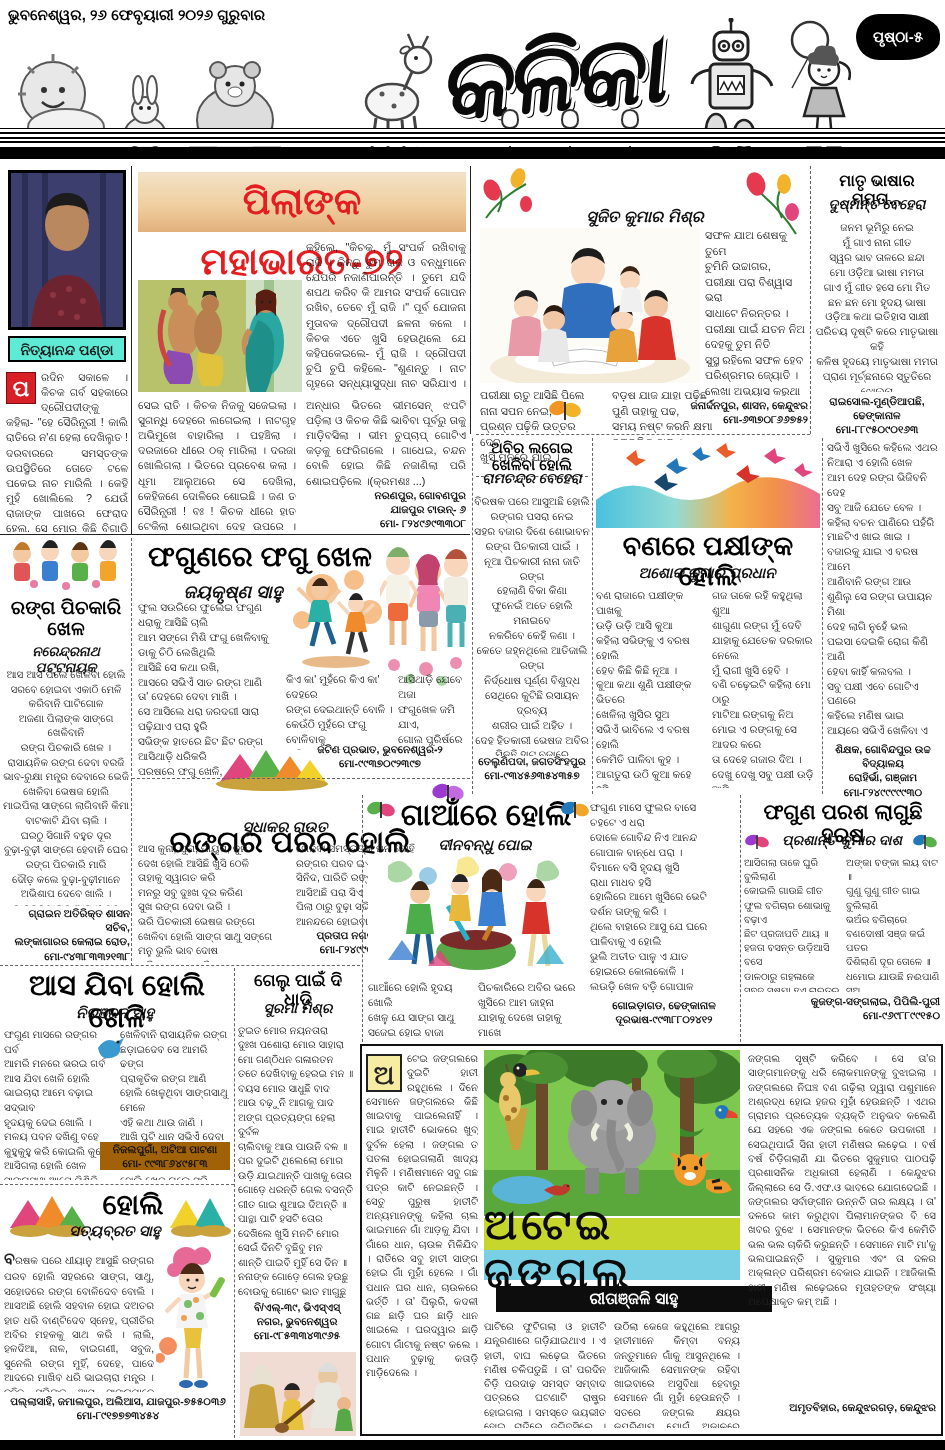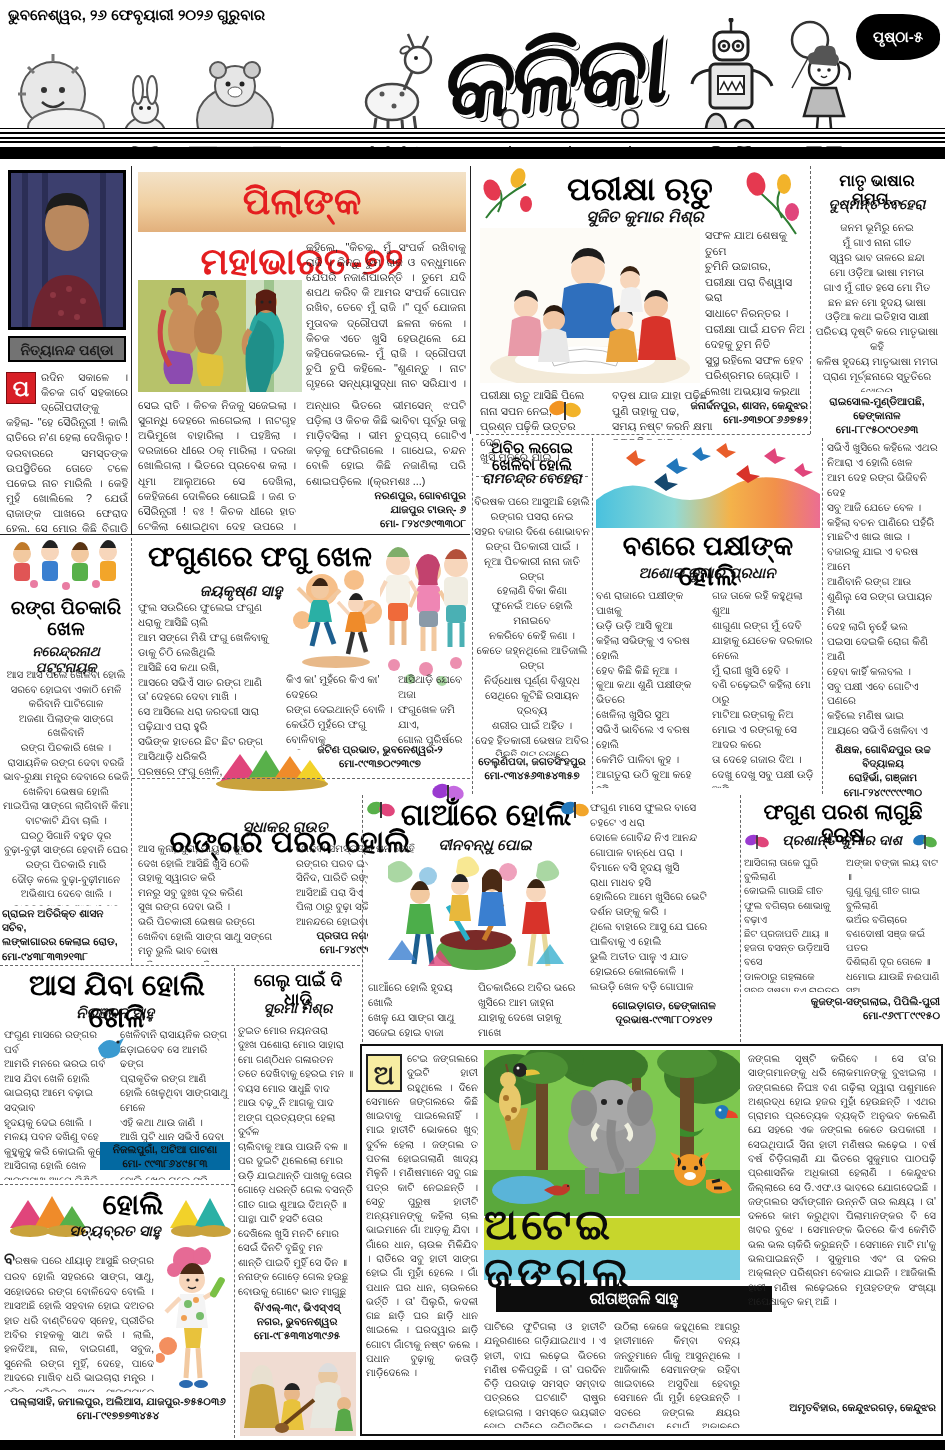--- a/index.html
+++ b/index.html
@@ -18,21 +18,21 @@
 .hsolid{border-top:1.5px solid #222}
 .band{background:#000}
 .dropcap-red{float:left;width:30px;height:32px;color:#fff;background:#d81f26;font-weight:bold;font-size:22px;text-align:center;line-height:32px;margin:2px 5px 0 0;border:1px solid #7d0c10}
 .dropcap-yel{float:left;width:36px;height:38px;color:#222;background:#f7eda2;font-weight:bold;font-size:26px;text-align:center;line-height:38px;margin:2px 5px 0 0;border:2px solid #222}
 .mast-title{font-weight:bold;font-size:96px;letter-spacing:-4px;color:#0a0a0a;transform:rotate(-5deg) skewX(-10deg);text-shadow:3px 3px 0 #fff,4px 4px 0 #000;white-space:nowrap}
 .dateline{font-weight:bold;font-size:15px;color:#000}
 .badge{background:#000;color:#fff;font-weight:bold;font-size:15px;border-radius:26px 50% 50% 26px;display:flex;align-items:center;justify-content:center}
 .mhl{background:linear-gradient(180deg,#f3e2c8 0%,#f0cfa0 55%,#e2b07c 100%);color:#e41e20;font-weight:bold;font-size:37px;text-align:center;line-height:60px}
 .pill{background:#1b72ba;border:2.5px solid #0b3e75;border-radius:22px;color:#fff;font-weight:bold;font-size:21px;text-align:center;line-height:32px}
 .frame{border:3px solid #000;background:#ddd}
-.nameplate{border:2px solid #000;background:#737373;font-weight:bold;font-size:14px;text-align:center;line-height:24px}
+.nameplate{border:2px solid #000;background:#5eead4;font-weight:bold;font-size:14px;text-align:center;line-height:24px}
 .jungle-band{background:linear-gradient(180deg,#c7d62c 0%,#c7d62c 52%,#79cfe3 52%,#79cfe3 100%);display:flex;align-items:center;justify-content:center;font-weight:bold;font-size:42px;color:#0a0a0a;letter-spacing:4px}
 .authorbar{background:#0d0d0d;color:#fff;font-weight:bold;font-size:16px;text-align:center;line-height:26px}
 .rule5{background:repeating-linear-gradient(180deg,#000 0 1.5px,#fff 1.5px 4.5px)}
 .jbox{border:2px solid #111}
 </style>
 </head>
 <body>
 
 <div class="page">
 
@@ -211,21 +211,20 @@
   </svg>
   <svg class="abs" style="left:742px;top:168px" width="62" height="70" viewBox="0 0 62 70">
     <g stroke="#2e7d32" stroke-width="2" fill="none">
         <path d="M54 66 q-16 -26 -44 -48"></path>
         <path d="M40 50 q-8 -14 -2 -28"></path>
       </g>
     <ellipse cx="14" cy="16" rx="9" ry="12" fill="#e53950" transform="rotate(-20 14 16)"></ellipse>
     <ellipse cx="42" cy="16" rx="7" ry="10" fill="#f2b32a"></ellipse>
     <ellipse cx="50" cy="44" rx="7" ry="9" fill="#e0457b"></ellipse>
   </svg>
-  <div class="abs hd" style="left:540px;top:172px;width:200px;font-size:32px">ପରୀକ୍ଷା ଋତୁ</div>
   <div class="abs by" style="left:560px;top:208px;width:170px;font-size:16px">ସୁଜିତ କୁମାର ମିଶ୍ର</div>
 
   <svg class="abs" style="left:480px;top:228px" width="220" height="155" viewBox="0 0 220 155">
     <rect width="220" height="155" fill="#fdfbf6"></rect>
     <ellipse cx="110" cy="140" rx="100" ry="22" fill="#f3ead8"></ellipse>
     <ellipse cx="105" cy="132" rx="70" ry="14" fill="#fff"></ellipse>
     <path d="M70 128 q35 -14 70 0 l-4 10 q-31 -10 -62 0 Z" fill="#fff" stroke="#bbb"></path>
     <circle cx="108" cy="42" r="17" fill="#f7d6bb"></circle>
       <path d="M91 36 q4 -16 17 -16 q14 0 17 16 q-8 -8 -17 -8 q-10 0 -17 8" fill="#1d1d1d"></path>
     <path d="M84 60 q24 -10 48 0 l6 50 h-60 Z" fill="#2f6fbd"></path>
@@ -458,27 +457,27 @@
 ଡାକ୍ତରଖାନାର ଆଗ ଓ ପଛ
 ରୋଗୀକୁ ମାନ୍ତି କେବେ ବି ହୁଅ
 ଖେଳନି ରଙ୍ଗର ଖେଳ
 ରଙ୍ଗ ବୋଳାବୋଳି, ପାଟିତୁଣ୍ଡ ଗୋଳ
 ହେବଟି ରୋଗୀଙ୍କ କାଳ ।
 ବରଷକେ ଥରେ ଆସଇ ହୋଲି
 ରଙ୍ଗର ସଙ୍ଗୀତ ଦିଏରେ ବୋଲି
 ଜୀବନରେ ରଙ୍ଗଭରି
 ଏକ ତନୁ-ମନେ ଖେଳିବାରେ ହୋଲି
 ଭେଦଭାବ ସବୁ ଭୁଲି ।</div>
-  <div class="abs sig" style="left:2px;top:906px;width:128px;text-align:left">ଗ୍ରାଇନ ଅତିରିକ୍ତ ଶାସନ ସଚିବ,
+  <div class="abs sig" style="left:2px;top:906px;width:128px;text-align:right">ଗ୍ରାଇନ ଅତିରିକ୍ତ ଶାସନ ସଚିବ,
 ଲଙ୍କାଗାରର କେଲାଇ ରୋଡ,
 ମୋ-୯୪୩୮୩୩୨୧୩୮</div>
   <div class="abs vd" style="left:131px;top:538px;height:428px"></div>
 
   <div class="abs hd" style="left:140px;top:542px;width:240px;font-size:28px">ଫଗୁଣରେ ଫଗୁ ଖେଳ</div>
-  <div class="abs by" style="left:176px;top:582px;width:130px;font-size:15px">ଜୟକୃଷ୍ଣ ସାହୁ</div>
+  <div class="abs by" style="left:168px;top:582px;width:130px;font-size:18px">ଜୟକୃଷ୍ଣ ସାହୁ</div>
 
   <svg class="abs" style="left:282px;top:560px" width="108" height="110" viewBox="0 0 108 110">
     <g fill="#ef8b2a" opacity="0.55">
         <circle cx="40" cy="30" r="16"></circle>
         <circle cx="72" cy="20" r="10"></circle>
         <circle cx="88" cy="52" r="12"></circle>
         <circle cx="20" cy="60" r="9"></circle>
       </g>
     <circle cx="38" cy="30" r="9" fill="#f2c9a0"></circle>
       <path d="M30 26 q4 -8 8 -8 q6 0 8 8" fill="#3a2413"></path>
@@ -757,21 +756,21 @@
   <div class="abs poemL" style="left:120px;top:1028px;width:110px;height:152px;overflow:hidden;font-size:10.3px">ଖେଳିବାନି ରାସାୟନିକ ରଙ୍ଗ
 ଛଡ଼ାଇଦେବ ସେ ଆମରି ଢଙ୍ଗ
 ପ୍ରାକୃତିକ ରଙ୍ଗ ଆଣି
 ହୋଲି ଖେଳୁଥିବା ସାଙ୍ଗସାଥୁ ମେଳେ
 ଏହି କଥା ଥାଉ ଜାଣି ।
 ଆଖି ପୁଟି ଧାନ ସଭିଏଁ ଦେବା
 ରହେଲେ ଚଳକି ନାମଟେ ନେବା
 ହୋଲି ଖେଳ ଗଲେ ସରି
 ନଈ, ପୋଖରୀରେ ଗାଧୋଇବା ନାହିଁ
 ବୃଦ୍ଧିକି ଯିବ କେ' ମରି ।</div>
-  <div class="abs sig" style="left:100px;top:1142px;width:130px;text-align:center;background:#0369a1">ନିଜଲପୁଗାଁ, ଅଟିଆ ପାଟଣା
+  <div class="abs sig" style="left:100px;top:1142px;width:130px;text-align:center;background:#a16207">ନିଜଲପୁଗାଁ, ଅଟିଆ ପାଟଣା
 ମୋ- ୯୯୩୮୬୪୯୫୮୩</div>
   <svg class="abs" style="left:92px;top:1032px" width="38" height="30" viewBox="0 0 38 30">
       <path d="M6 16 q8 -12 18 -6 l8 -4 -4 8 q2 10 -10 12 q-10 2 -12 -10" fill="#3a9ad0"></path>
       <circle cx="26" cy="10" r="1.6" fill="#222"></circle>
     </svg>
 
   <div class="abs vd" style="left:234px;top:968px;height:470px"></div>
   <div class="abs hd" style="left:238px;top:972px;width:120px;font-size:17px">ଗେଲୁ ପାଇଁ ଦି ଧାଡ଼ି</div>
   <div class="abs by" style="left:238px;top:1000px;width:120px;font-size:14px">ସୁରମା ମିଶ୍ର</div>
   <div class="abs poemL" style="left:238px;top:1024px;width:120px;height:276px;overflow:hidden;font-size:10.2px">ତୁଇତ ମୋର ନୟନତାରା

